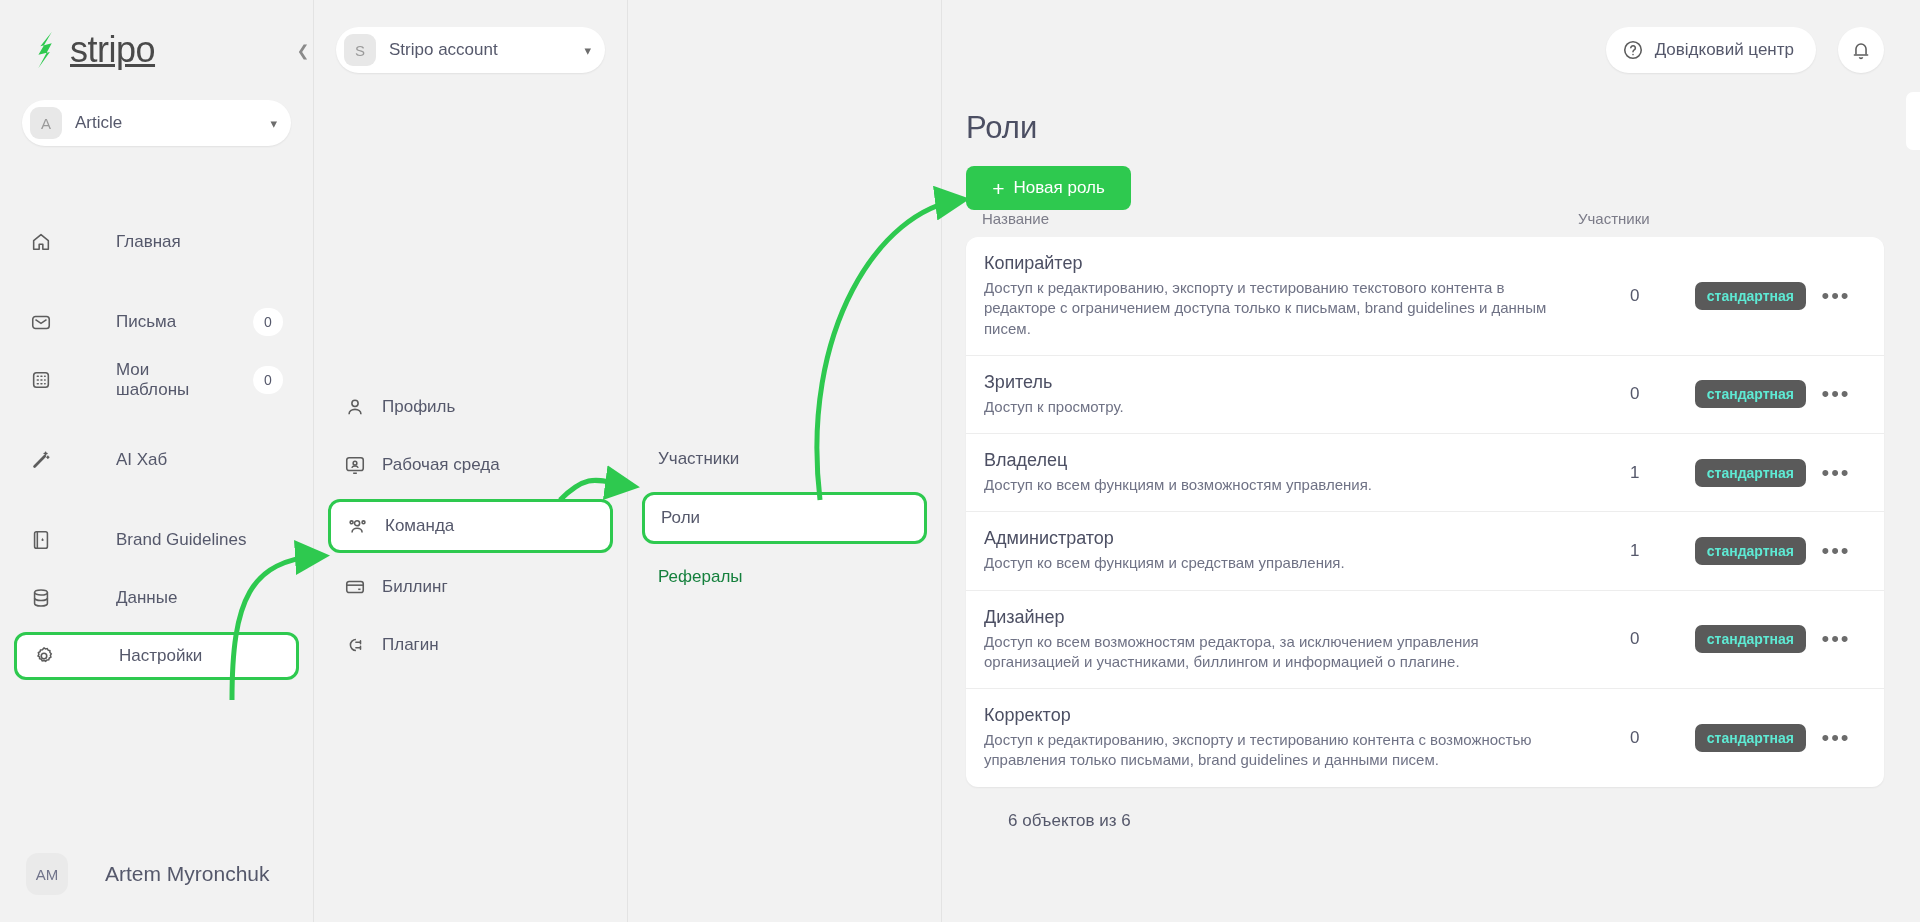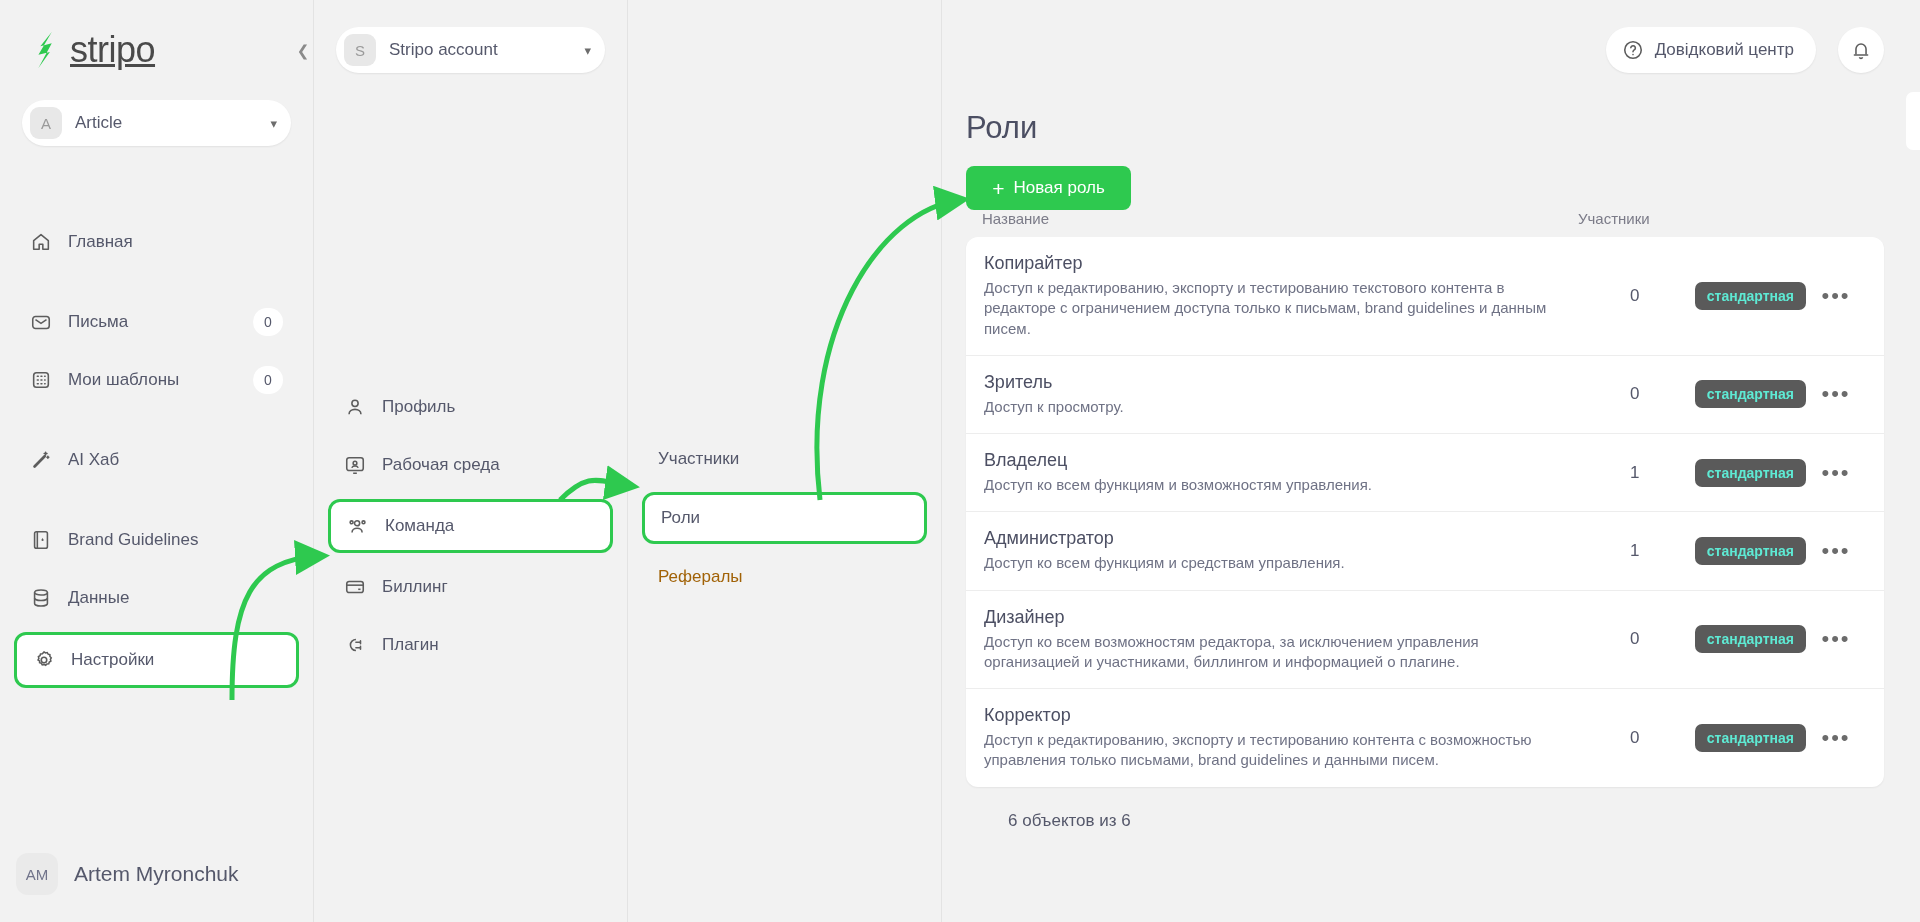--- a/index.html
+++ b/index.html
@@ -45,41 +45,41 @@
   }
   .acct-name { flex: 1; margin-left: 13px; font-size: 17px; color: #55586b; }
   .chev { color: #6d6d6d; font-size: 13px; }
 
   .nav-list { margin-top: 72px; }
   .nav-item {
     position: relative;
     height: 48px; margin: 0 14px 10px 14px;
     display: flex; align-items: center; padding: 0 16px;
     border-radius: 10px; cursor: pointer;
-    font-size: 17px; color: #55586b;
+    font-size: 17px; color: #55586b; gap: 48px;
   }
   .nav-item .ico { width: 22px; height: 22px; margin-right: 16px; color: #5d5d5d; flex: 0 0 22px; }
   .nav-item .lbl { flex: 1; }
   .nav-gap { height: 22px; }
   .count-pill {
     min-width: 30px; height: 28px; padding: 0 9px;
     background: #fff; border-radius: 14px;
     display: flex; align-items: center; justify-content: center;
     font-size: 14px; color: #55586b;
   }
   .nav-item.highlight {
     background: #fff;
     border: 3px solid #2ec94f;
     border-radius: 12px;
-    height: 56px;
+    height: 48px;
   }
 
   .user-row {
     position: absolute; bottom: 0; left: 0; right: 0;
-    height: 96px; display: flex; align-items: center; padding-left: 16px;
+    height: 96px; display: flex; align-items: center; padding-left: 26px; gap: 21px;
   }
   .user-av {
     width: 42px; height: 42px; border-radius: 12px;
     background: #eaeaea; color: #70738a;
     display: flex; align-items: center; justify-content: center;
     font-size: 15px; margin-right: 16px;
   }
   .user-name { font-size: 21px; color: #55586b; }
 
   
@@ -105,21 +105,21 @@
     width: 314px; flex: 0 0 314px; height: 922px;
     background: #f2f2f2; border-right: 1px solid #e3e3e3;
     position: relative;
   }
   .sub3-list { margin-top: 436px; padding: 0 14px; }
   .sub3-item {
     height: 46px; display: flex; align-items: center;
     padding: 0 16px; border-radius: 10px;
     font-size: 17px; color: #55586b; margin-bottom: 10px; cursor: pointer;
   }
-  .sub3-item.muted { color: #a16207; }
+  .sub3-item.muted { color: #15803d; }
   .sub3-item.highlight {
     background: #fff; border: 3px solid #2ec94f; border-radius: 12px; height: 52px;
   }
 
   
   .main { flex: 1; height: 652px; background: #f2f2f2; position: relative; }
   .topbar {
     height: 100px; display: flex; align-items: center; justify-content: flex-end;
     padding-right: 36px; gap: 22px;
   }

